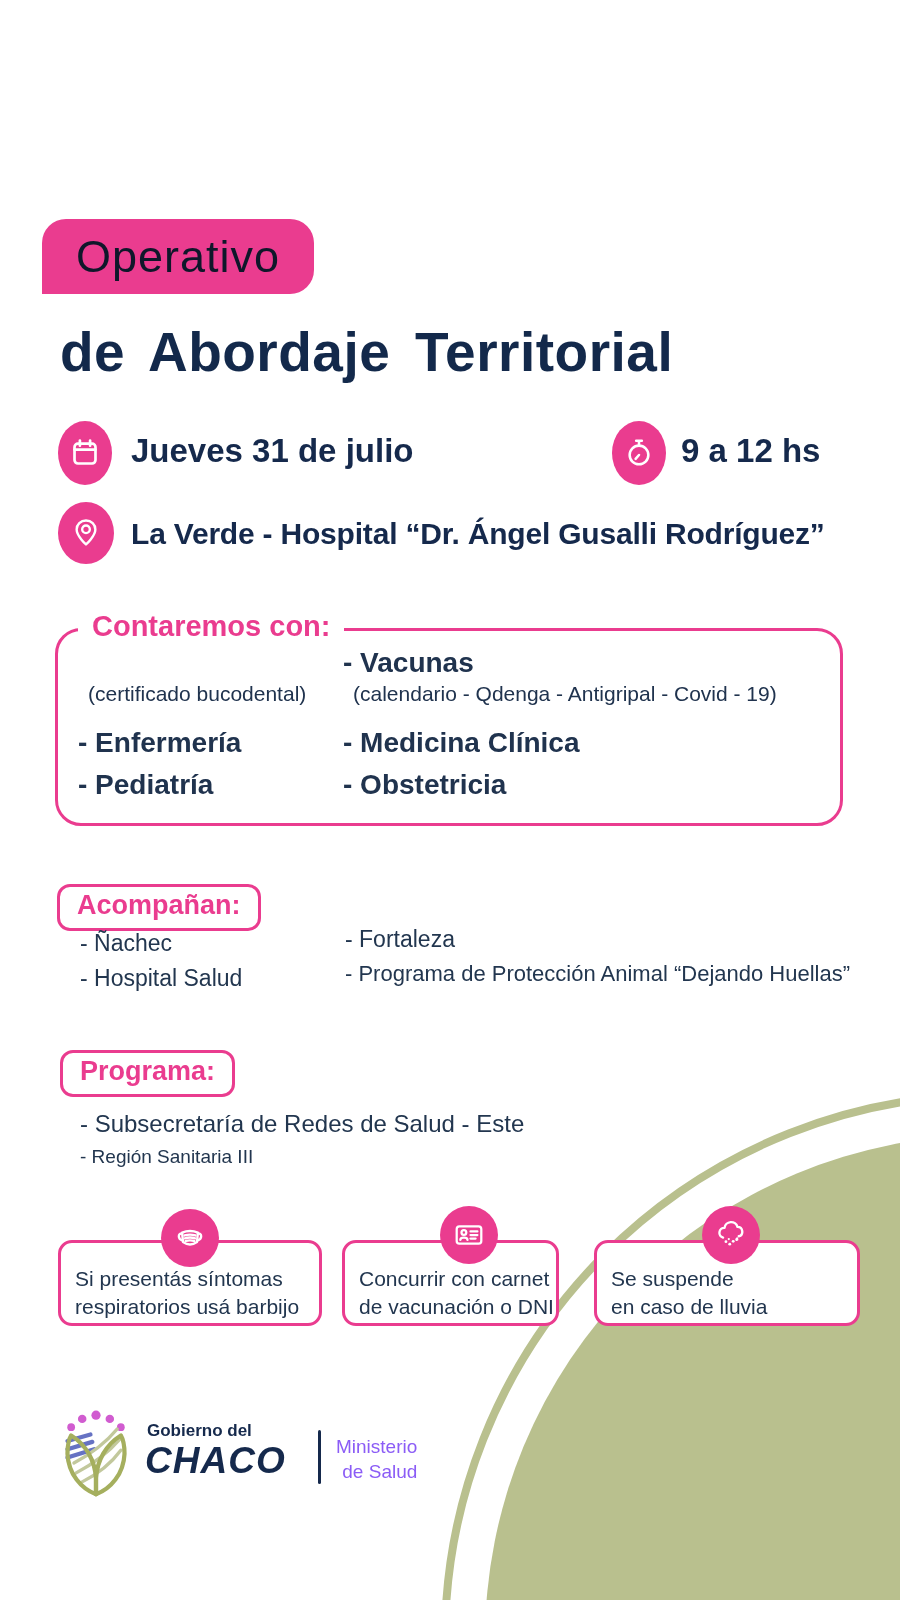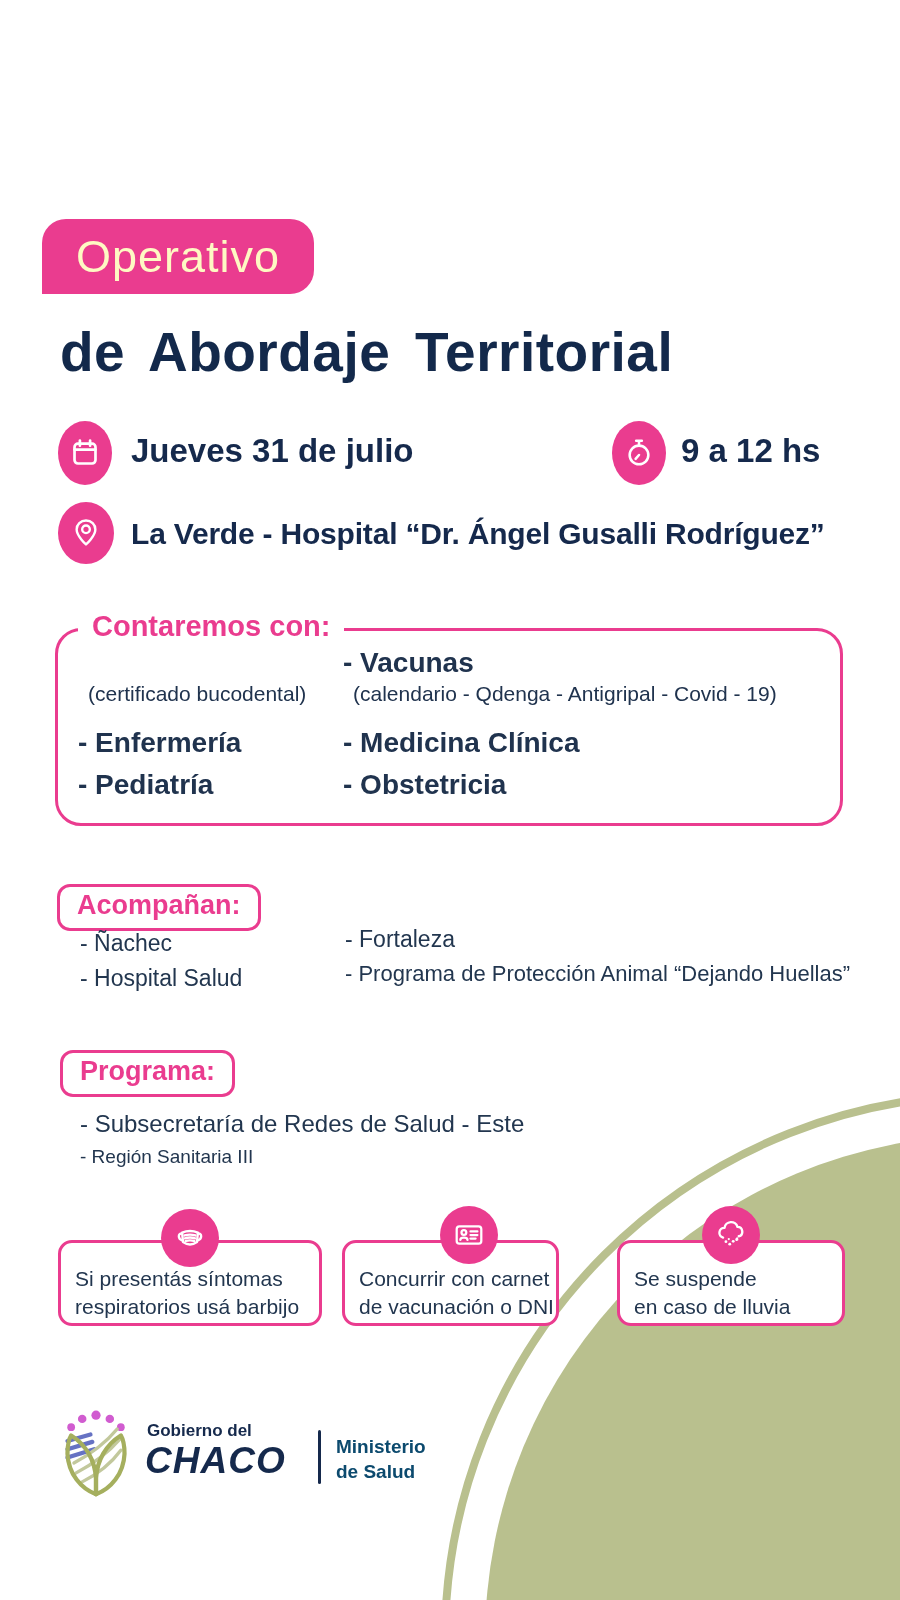--- a/index.html
+++ b/index.html
@@ -4,21 +4,21 @@
 <style>
   html,body{margin:0;padding:0;background:#ffffff;}
   #poster{
     position:relative;width:900px;height:1600px;overflow:hidden;background:#ffffff;
     font-family:"Liberation Sans",sans-serif;color:#16294C;
   }
   .abs{position:absolute;}
   
   .badge-operativo{
     left:42px;top:219px;height:75px;line-height:75px;
-    background:#EA3C8F;color:#fef9c3;font-size:45px;font-weight:500;letter-spacing:1px;
+    background:#EA3C8F;color:#0f172a;font-size:45px;font-weight:500;letter-spacing:1px;
     padding:0 34px;border-radius:24px 24px 24px 0;
   }
   .main-title{
     left:60px;top:320px;font-size:55px;font-weight:800;color:#13294B;
     letter-spacing:.5px;word-spacing:9px;white-space:nowrap;
   }
   
   .bubble{background:#EA3C8F;border-radius:50%;display:flex;align-items:center;justify-content:center;}
   .row-text{font-weight:700;color:#15294C;white-space:nowrap;}
   
@@ -42,21 +42,21 @@
   .card{
     top:1240px;height:86px;background:#ffffff;border:3px solid #EA3C8F;border-radius:14px;
     box-sizing:border-box;padding:22px 12px 0 14px;
   }
   .card-line{font-size:21px;font-weight:500;color:#22364F;line-height:28px;white-space:nowrap;}
   .card-icon{width:58px;height:58px;}
   
   .gov-small{left:147px;top:1421px;font-size:17px;font-weight:700;color:#15294C;}
   .gov-big{left:145px;top:1440px;font-size:37px;font-weight:800;letter-spacing:1px;color:#15294C;font-style:italic;}
   .logo-divider{left:318px;top:1430px;width:3px;height:54px;background:#15294C;border-radius:2px;}
-  .ministry{left:336px;top:1434px;font-size:19px;font-weight:700;line-height:25px;color:#0c4a6e;}
+  .ministry{left:336px;top:1434px;font-size:19px;font-weight:400;line-height:25px;color:#8b5cf6;text-align:right;}
   svg{display:block;}
 </style>
 </head>
 <body>
 
 <div id="poster">
 
   <svg class="abs" style="left:0;top:0;" width="900" height="1600" viewBox="0 0 900 1600">
     <circle cx="990" cy="1640" r="505" fill="#B9C08E"></circle>
     <circle cx="990" cy="1640" r="545" fill="none" stroke="#B9C08E" stroke-width="8"></circle>
@@ -130,21 +130,21 @@
   </div>
   <div class="abs bubble card-icon" style="left:440px;top:1206px;">
     <svg width="36" height="36" viewBox="0 0 24 24" fill="none" stroke="#ffffff" stroke-width="1.5" stroke-linecap="round" stroke-linejoin="round">
       <rect x="3.8" y="6.2" width="16.4" height="11.6" rx="1.8"></rect>
       <circle cx="8.6" cy="10.3" r="1.6"></circle>
       <path d="M6.2 15.3c0-2 4.8-2 4.8 0"></path>
       <path d="M13 9.6h4.6M13 12h4.6M13 14.4h3.4"></path>
     </svg>
   </div>
 
-  <div class="abs card" style="left:617px;width:228px;">
+  <div class="abs card" style="left:594px;width:266px;">
     <div class="card-line">Se suspende</div>
     <div class="card-line">en caso de lluvia</div>
   </div>
   <div class="abs bubble card-icon" style="left:702px;top:1206px;">
     <svg width="38" height="38" viewBox="0 0 24 24" fill="none" stroke="#ffffff" stroke-width="1.5" stroke-linecap="round" stroke-linejoin="round">
       <path d="M7 13.6a3.1 3.1 0 0 1 .9-6.1 4.2 4.2 0 0 1 8.2-.6 3 3 0 0 1 .8 5.9"></path>
       <circle cx="8.8" cy="16.2" r=".9" fill="#ffffff" stroke="none"></circle>
       <circle cx="11.2" cy="17.8" r=".9" fill="#ffffff" stroke="none"></circle>
       <circle cx="13.4" cy="16" r=".9" fill="#ffffff" stroke="none"></circle>
       <circle cx="10.6" cy="14.6" r=".7" fill="#ffffff" stroke="none"></circle>

